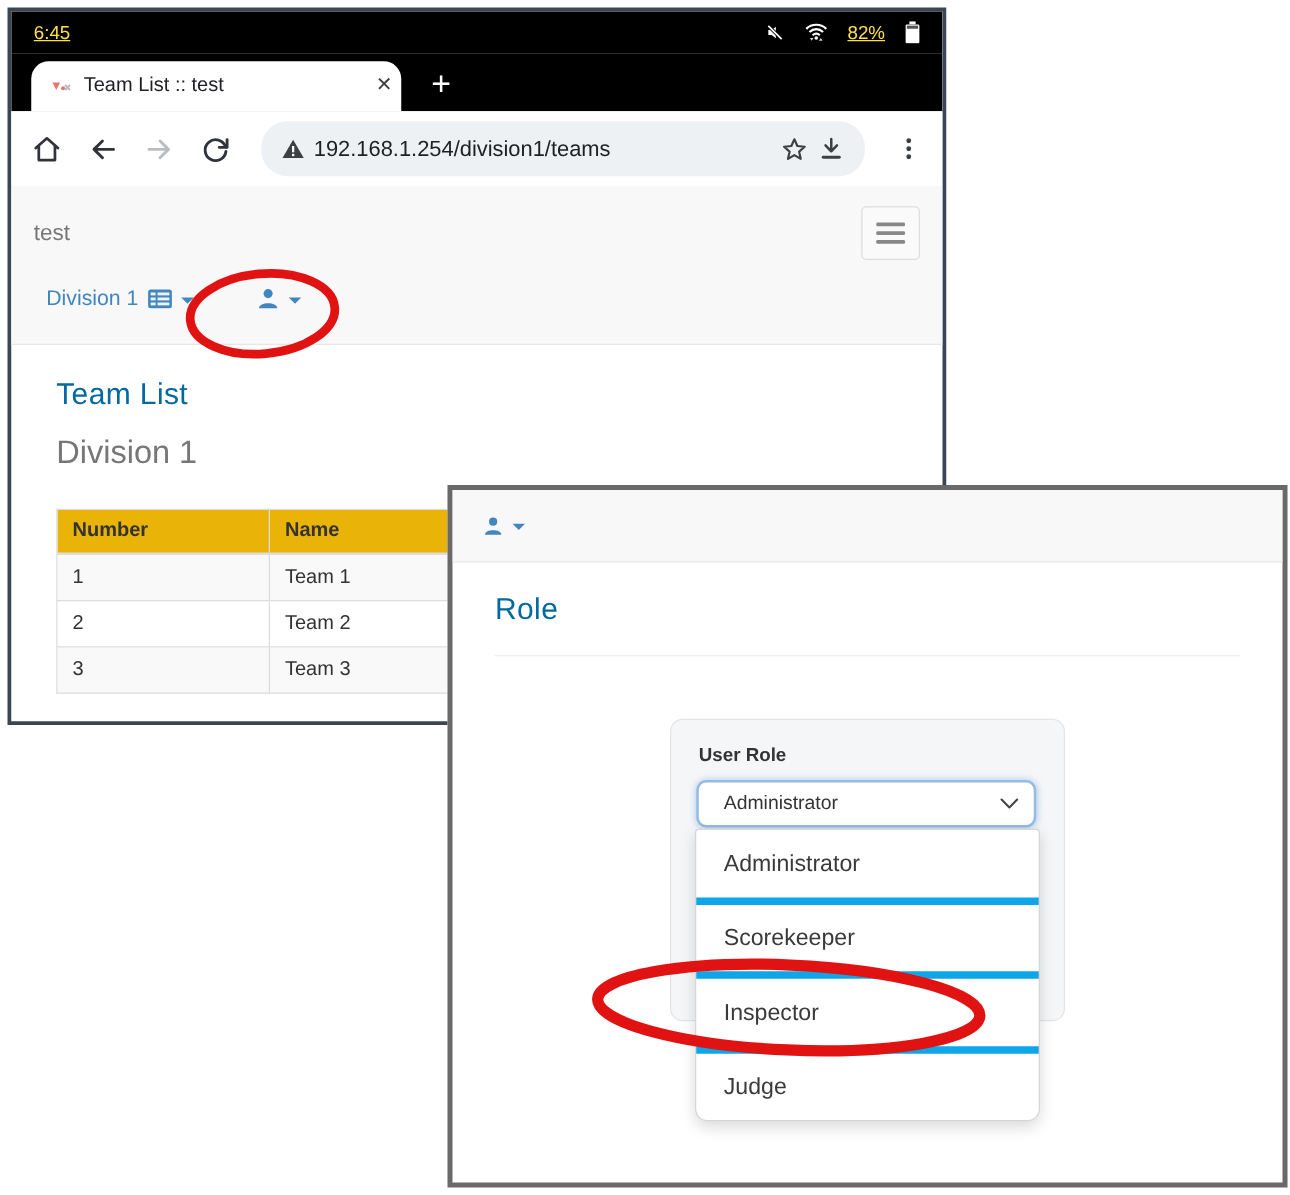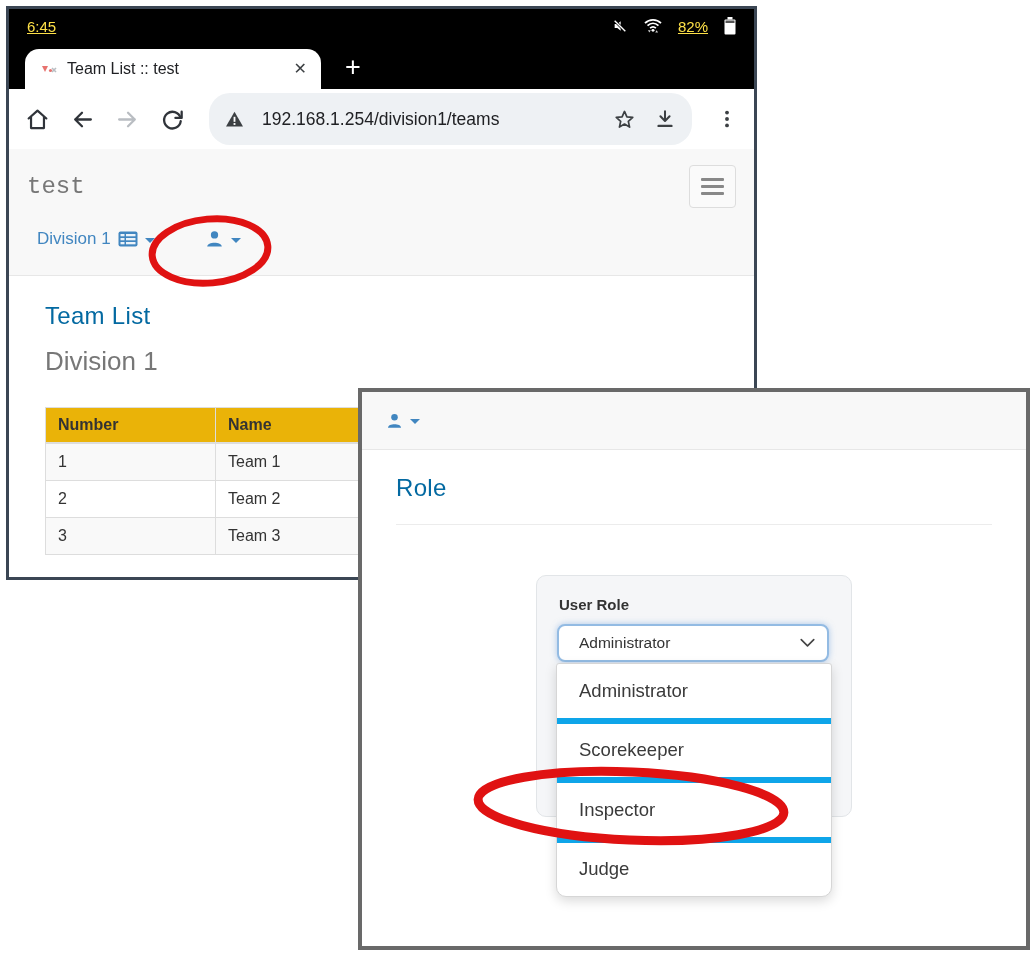--- a/index.html
+++ b/index.html
@@ -9,34 +9,34 @@
   
   .shot1 { position:absolute; left:6px; top:6px; width:751px; height:574px;
            border:3px solid #3b4654; background:#fff; overflow:hidden; z-index:1; }
 
   .statusbar { height:34px; background:#000; color:#fde047; display:flex; align-items:center;
                padding:0 18px; font-size:15px;text-decoration:underline; }
   .statusbar .right { margin-left:auto; display:flex; align-items:center; gap:16px; }
 
   .tabstrip { height:46px; background:#000; display:flex; align-items:flex-end; }
   .tab { margin-left:16px; width:296px; height:40px; background:#fff; border-radius:14px 14px 0 0;
-         display:flex; align-items:center; gap:10px; padding:0 14px 0 16px; }
+         display:flex; align-items:center; gap:10px; padding:0 7px 0 16px; }
   .tab-title { flex:1; font-size:16px; color:#202124; white-space:nowrap; overflow:hidden; }
   .tab-close { font-size:16px; color:#3c4043; line-height:1; }
   .newtab { color:#fff; font-size:27px; font-weight:300; margin:0 0 8px 24px; line-height:1; }
 
   .toolbar { height:60px; background:#fff; display:flex; align-items:center; padding:0 16px; gap:20px; }
   .toolbar .nav-ic { flex:0 0 auto; display:flex; }
-  .omnibox { flex:1; height:52px; background:#eef1f4; border-radius:21px; display:flex;
-             align-items:center; gap:18px; padding:0 16px; margin:0 4px; min-width:0; }
+  .omnibox { flex:1; height:44px; background:#eef1f4; border-radius:21px; display:flex;
+             align-items:center; gap:7px; padding:0 16px; margin:0 4px; min-width:0; }
   .omni-url { flex:1; font-size:17.5px; color:#202124; white-space:nowrap; overflow:hidden; }
 
   .navbar { background:var(--navbar-bg,#f8f8f8); border-bottom:1px solid #e7e7e7; padding:12px 18px 0 18px; }
   .brandrow { display:flex; align-items:center; justify-content:space-between; height:50px; }
-  .brand { font-size:24px; color:#777;font-family:Liberation Mono, monospace; }
+  .brand { font-size:18px; color:#777; }
   .hamburger { width:47px; height:43px; border:1px solid #ddd; border-radius:4px; background:#fafafa;
                display:flex; flex-direction:column; align-items:center; justify-content:center; gap:4px; }
   .hamburger .bar { width:23px; height:3px; background:#888; border-radius:1px; }
   .navrow { display:flex; align-items:center; padding:18px 10px 26px 10px; }
   .navlink { display:flex; align-items:center; gap:7px; color:var(--link-blue,#4186c0); font-size:17px; }
   .navlink.user { margin-left:50px; }
   .caret { width:0; height:0; border-left:5px solid transparent; border-right:5px solid transparent;
            border-top:5px solid var(--link-blue,#4186c0); margin-top:2px; }
 
   .content1 { padding:0 36px; }

